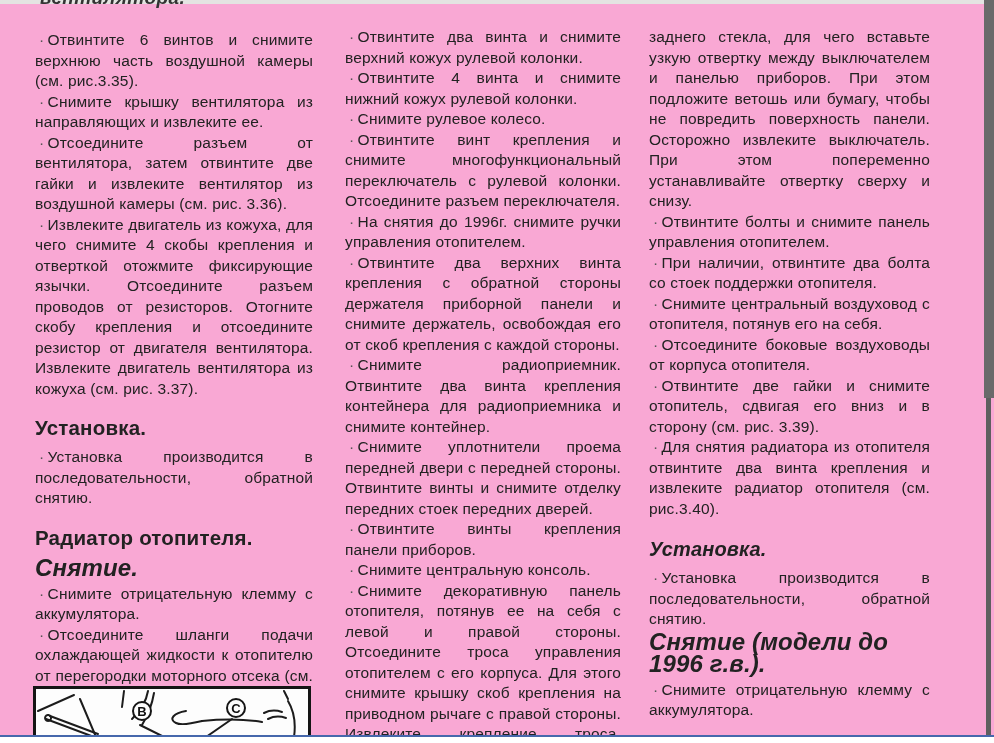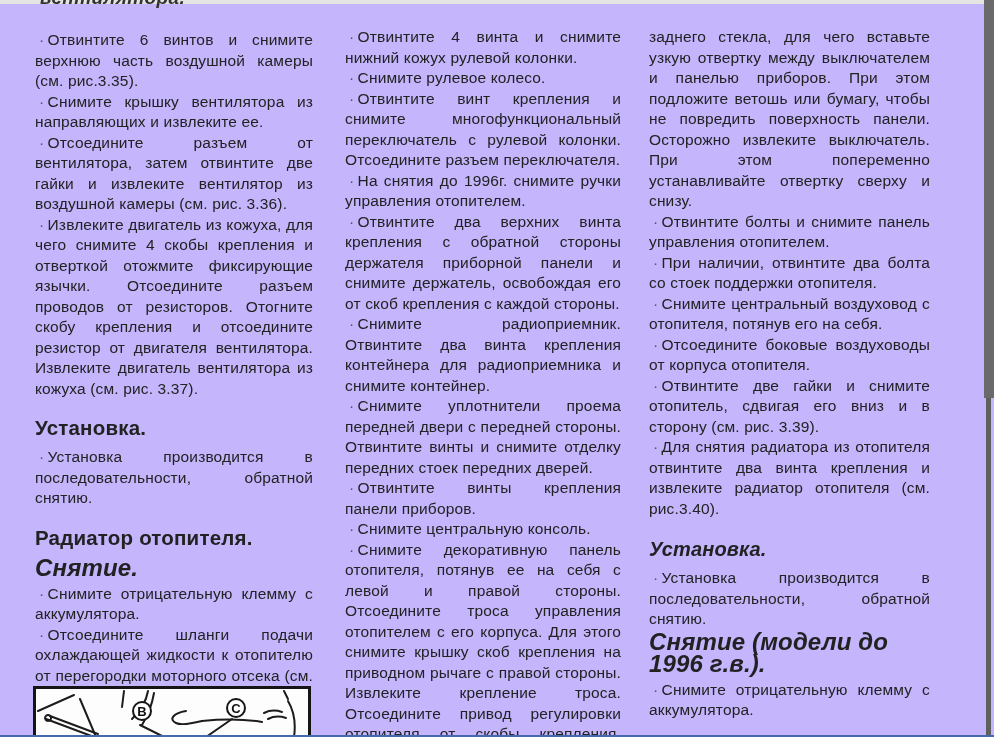--- a/index.html
+++ b/index.html
@@ -1,20 +1,20 @@
 <!DOCTYPE html>
 <html><head>
 <meta charset="utf-8">
 <style>
   html,body{margin:0;padding:0;background:#ffffff;}
   #page{
     position:relative;
     width:994px;height:743px;
     overflow:hidden;
-    background:#c4b5fd;
+    background:#f9a8d4;
     font-family:"Liberation Sans", sans-serif;
     color:#222;
   }
   
   .scan-top{position:absolute;left:0;top:0;width:994px;height:4px;background:#e4e4e2;}
   .scan-right-wide{position:absolute;right:0;top:0;width:10px;height:398px;background:#6a6a6a;}
   .scan-right-narrow{position:absolute;right:3px;top:398px;width:5px;height:339px;background:#5f5f5f;}
   .bottom-rule{position:absolute;left:0;top:735px;width:994px;height:2px;background:#4668ac;}
   .below-rule{position:absolute;left:0;top:737px;width:994px;height:6px;background:#ffffff;}
 
@@ -68,20 +68,21 @@
       <div class="blk p">Отсоедините разъем от вентилятора, затем отвинтите две гайки и извлеките вентилятор из воздушной камеры (см. рис. 3.36).</div>
       <div class="blk p">Извлеките двигатель из кожуха, для чего снимите 4 скобы крепления и отверткой отожмите фиксирующие язычки. Отсоедините разъем проводов от резисторов. Отогните скобу крепления и отсоедините резистор от двигателя вентилятора. Извлеките двигатель вентилятора из кожуха (см. рис. 3.37).</div>
       <div class="blk h2">Установка.</div>
       <div class="blk p">Установка производится в последовательности, обратной снятию.</div>
       <div class="blk h2">Радиатор отопителя.</div>
       <div class="blk h3i">Снятие.</div>
       <div class="blk p">Снимите отрицательную клемму с аккумулятора.</div>
       <div class="blk p">Отсоедините шланги подачи охлаждающей жидкости к отопителю от перегородки моторного отсека (см. рис. 3.38).</div>
     </div>
   <div class="col" id="col-1">
+      <div class="blk p">Отвинтите два винта и снимите верхний кожух рулевой колонки.</div>
       <div class="blk p">Отвинтите 4 винта и снимите нижний кожух рулевой колонки.</div>
       <div class="blk p">Снимите рулевое колесо.</div>
       <div class="blk p">Отвинтите винт крепления и снимите многофункциональный переключатель с рулевой колонки. Отсоедините разъем переключателя.</div>
       <div class="blk p">На снятия до 1996г. снимите ручки управления отопителем.</div>
       <div class="blk p">Отвинтите два верхних винта крепления с обратной стороны держателя приборной панели и снимите держатель, освобождая его от скоб крепления с каждой стороны.</div>
       <div class="blk p">Снимите радиоприемник. Отвинтите два винта крепления контейнера для радиоприемника и снимите контейнер.</div>
       <div class="blk p">Снимите уплотнители проема передней двери с передней стороны. Отвинтите винты и снимите отделку передних стоек передних дверей.</div>
       <div class="blk p">Отвинтите винты крепления панели приборов.</div>
       <div class="blk p">Снимите центральную консоль.</div>
       <div class="blk p">Снимите декоративную панель отопителя, потянув ее на себя с левой и правой стороны. Отсоедините троса управления отопителем с его корпуса. Для этого снимите крышку скоб крепления на приводном рычаге с правой стороны. Извлеките крепление троса. Отсоедините привод регулировки отопителя от скобы крепления. Аналогичным образом снимите трос с левой стороны отопителя.</div>

